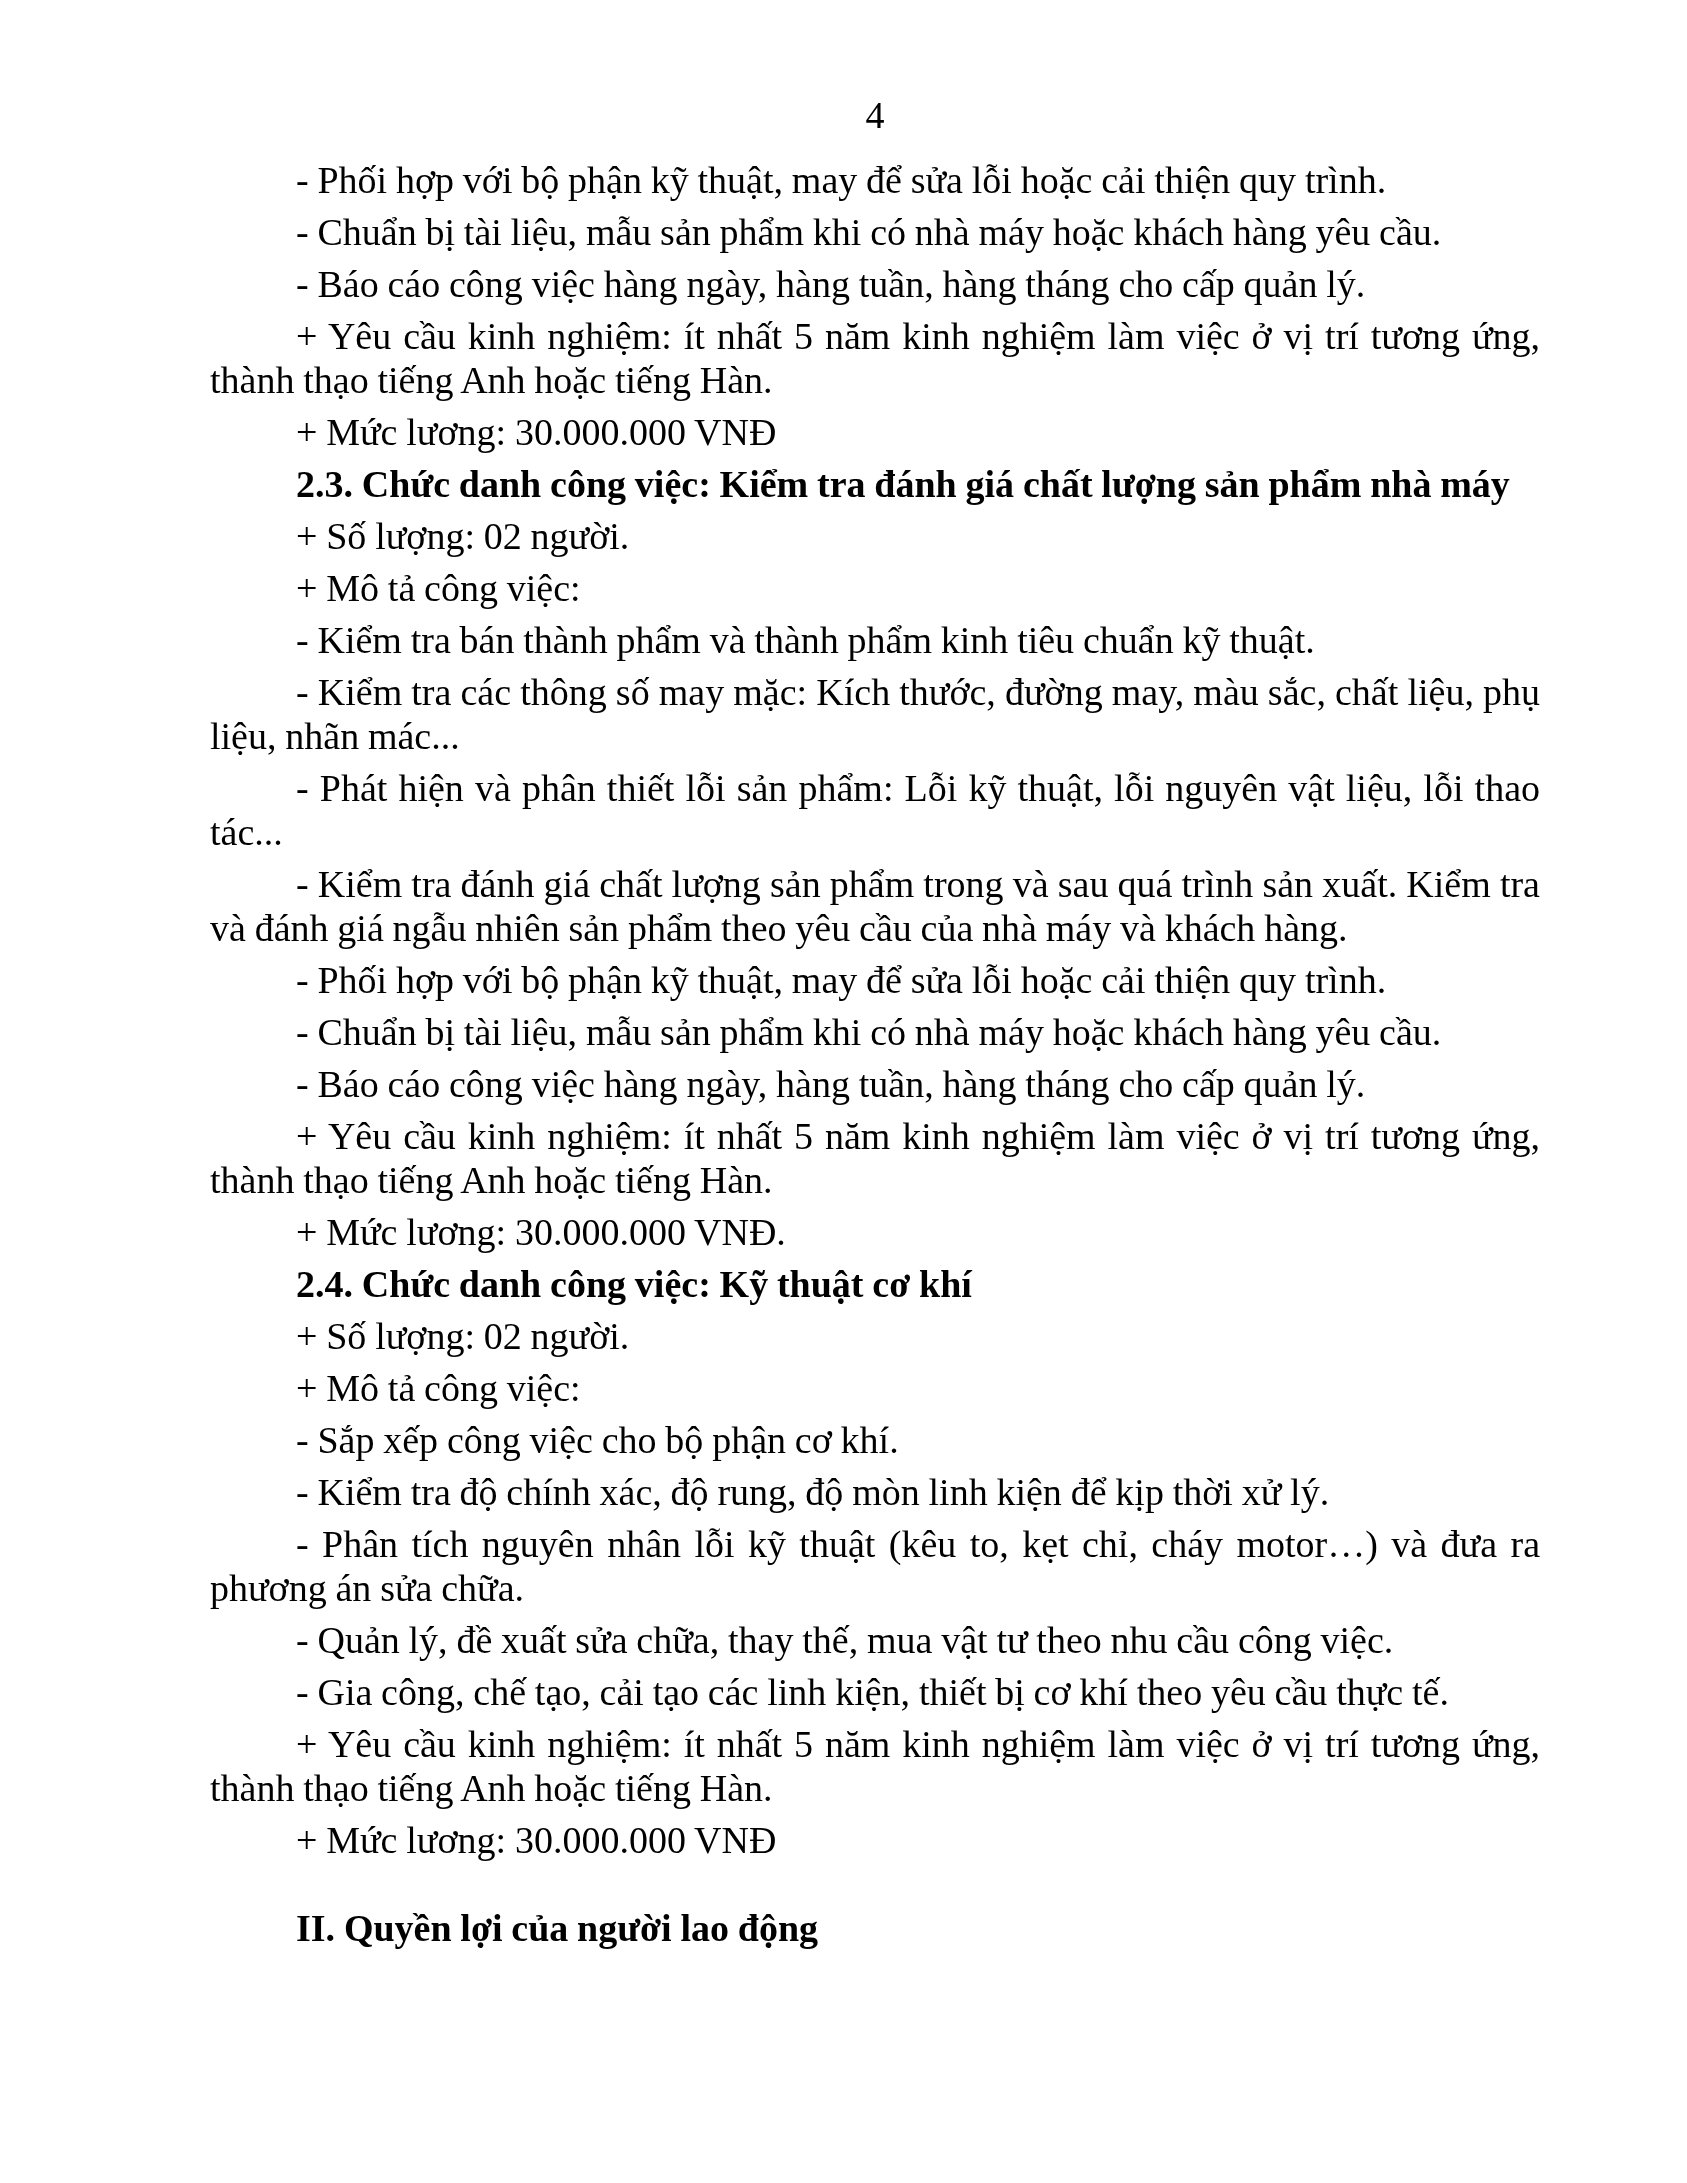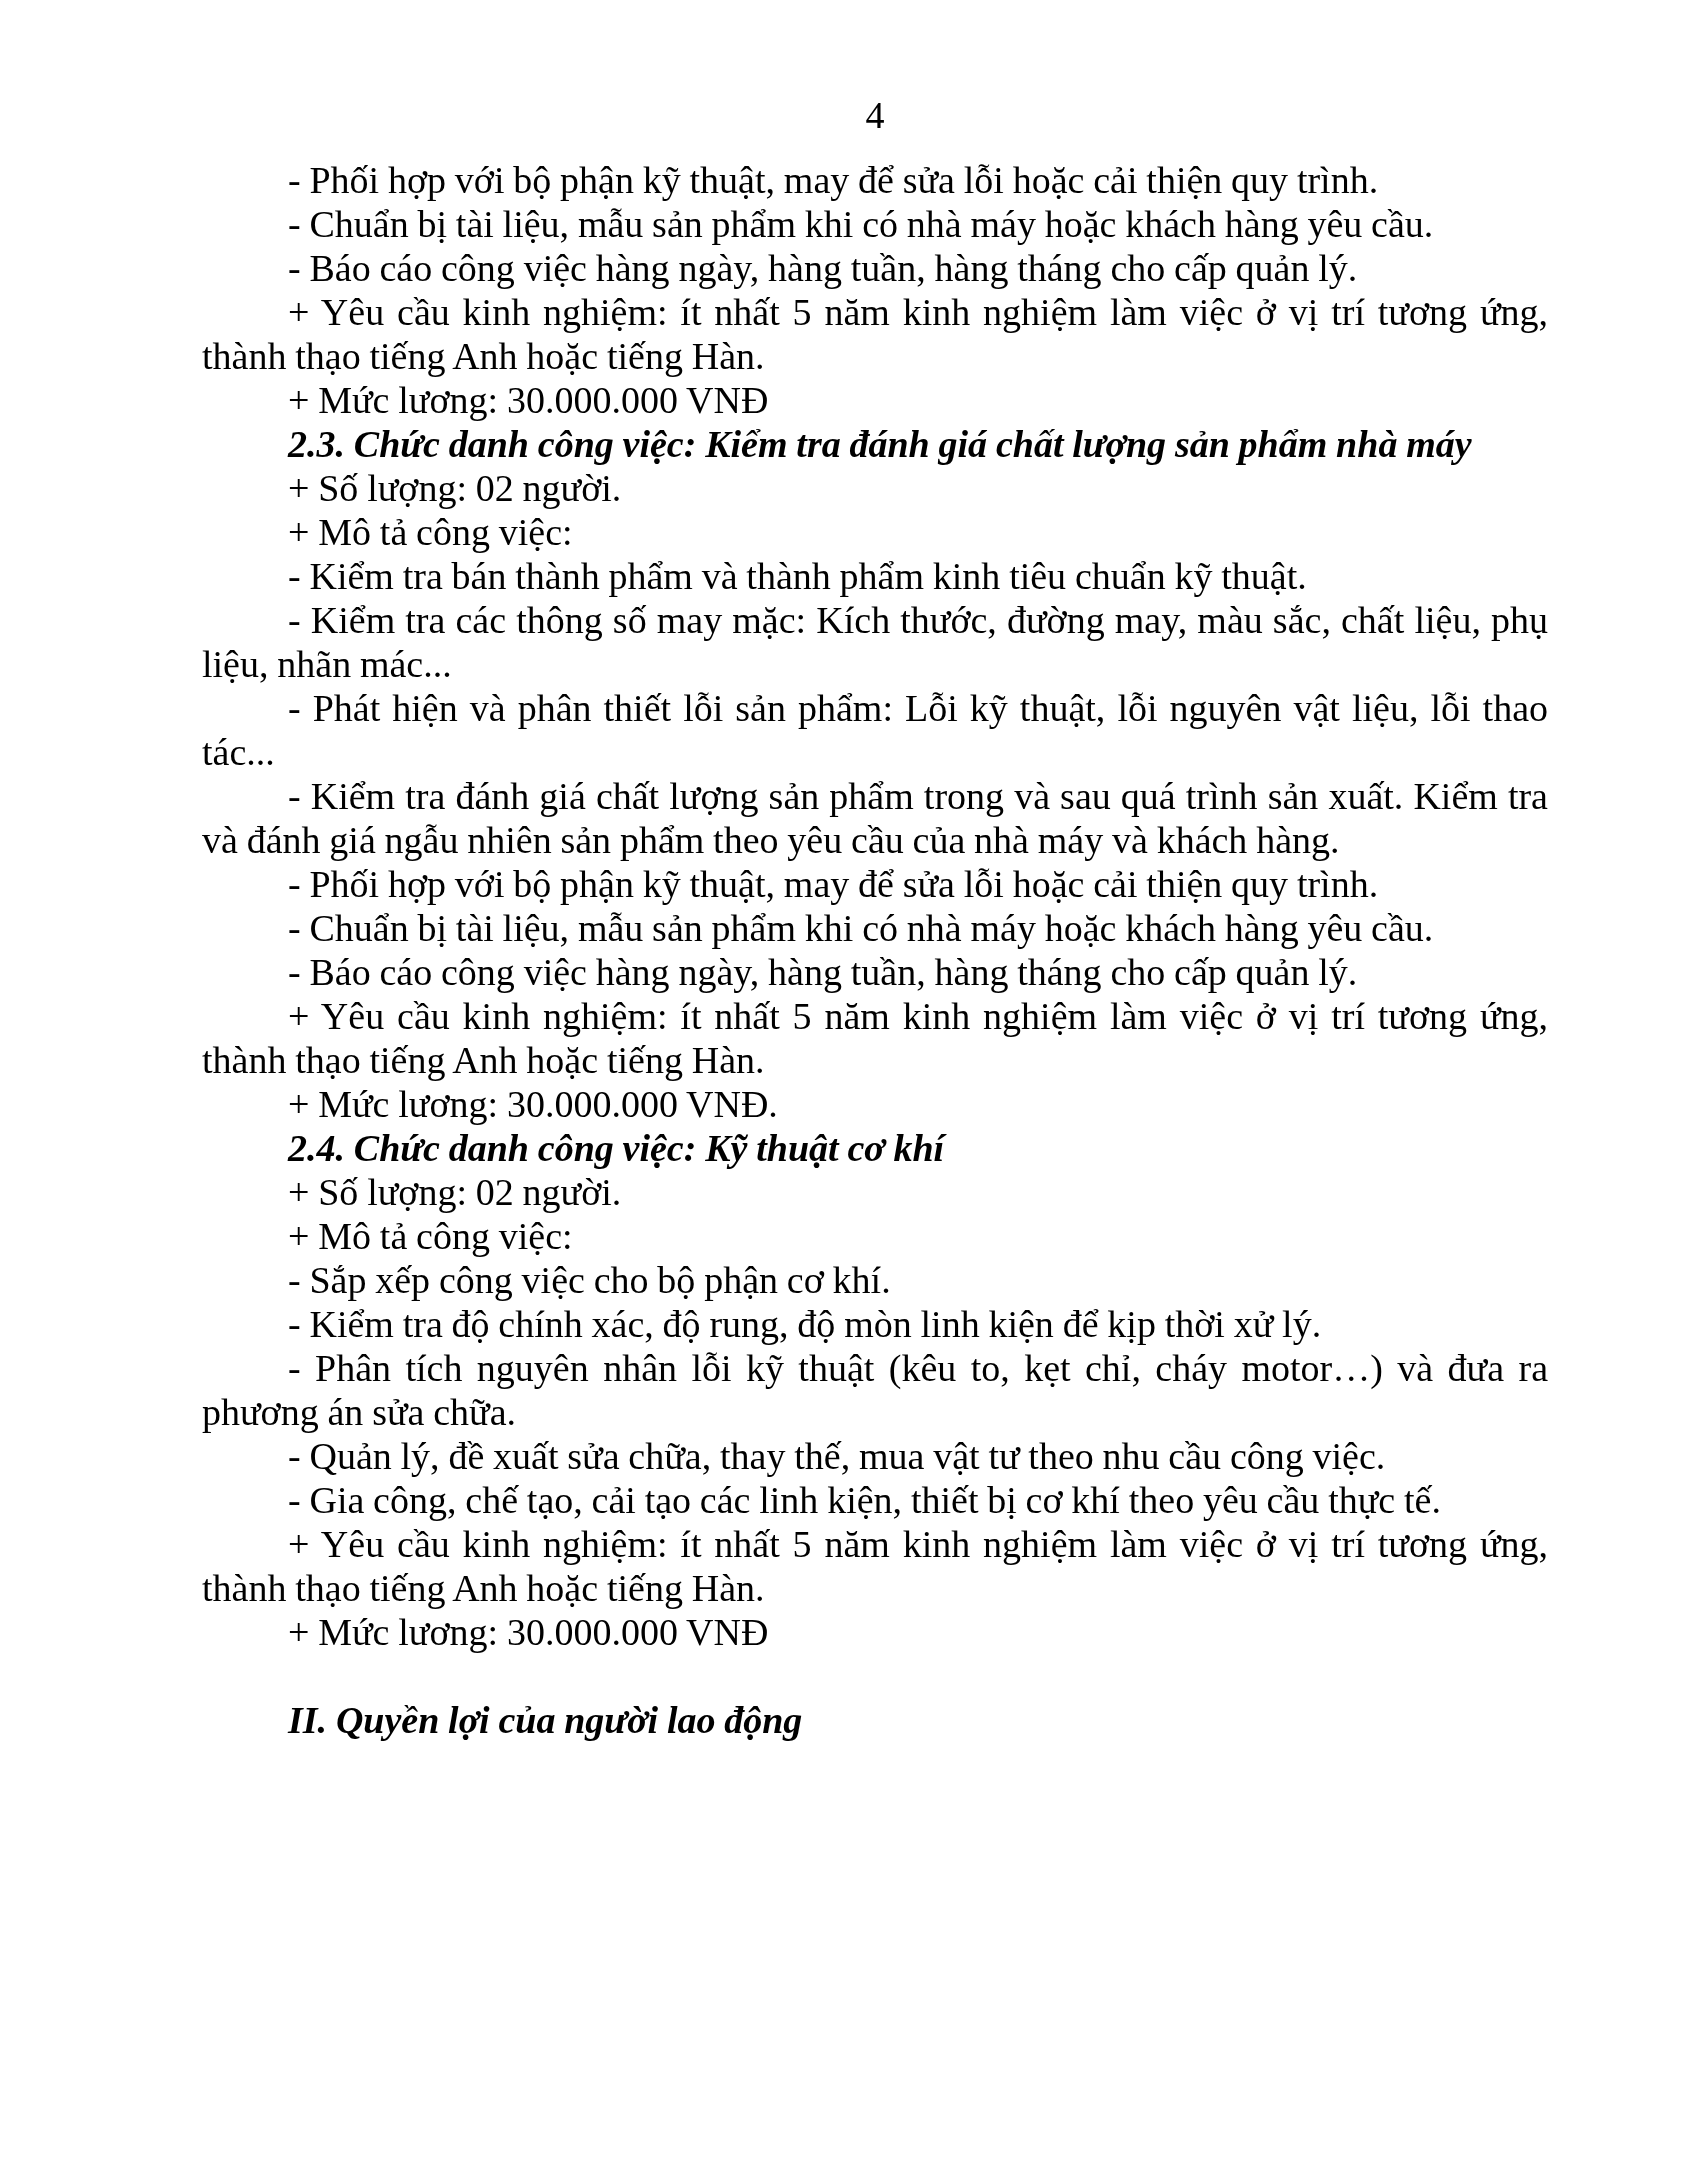--- a/index.html
+++ b/index.html
@@ -24,28 +24,27 @@
     width: 1346px;
     font-size: 38px;
     line-height: 44px;
   }
   .page-number {
     margin: 0 0 20.5px 0;
     text-align: center;
     text-indent: 0;
   }
   p.body-para {
-    margin: 0;
+    margin: 8px;
     text-align: justify;
     text-indent: 86px;
     word-spacing: -0.7px;
   }
   p.bold {
     font-weight: bold;
-    font-style: italic;
   }
   p.space-before {
     margin-top: 44px;
   }
 </style>
 </head>
 <body>
 
 <div class="page">
   <div class="content">

